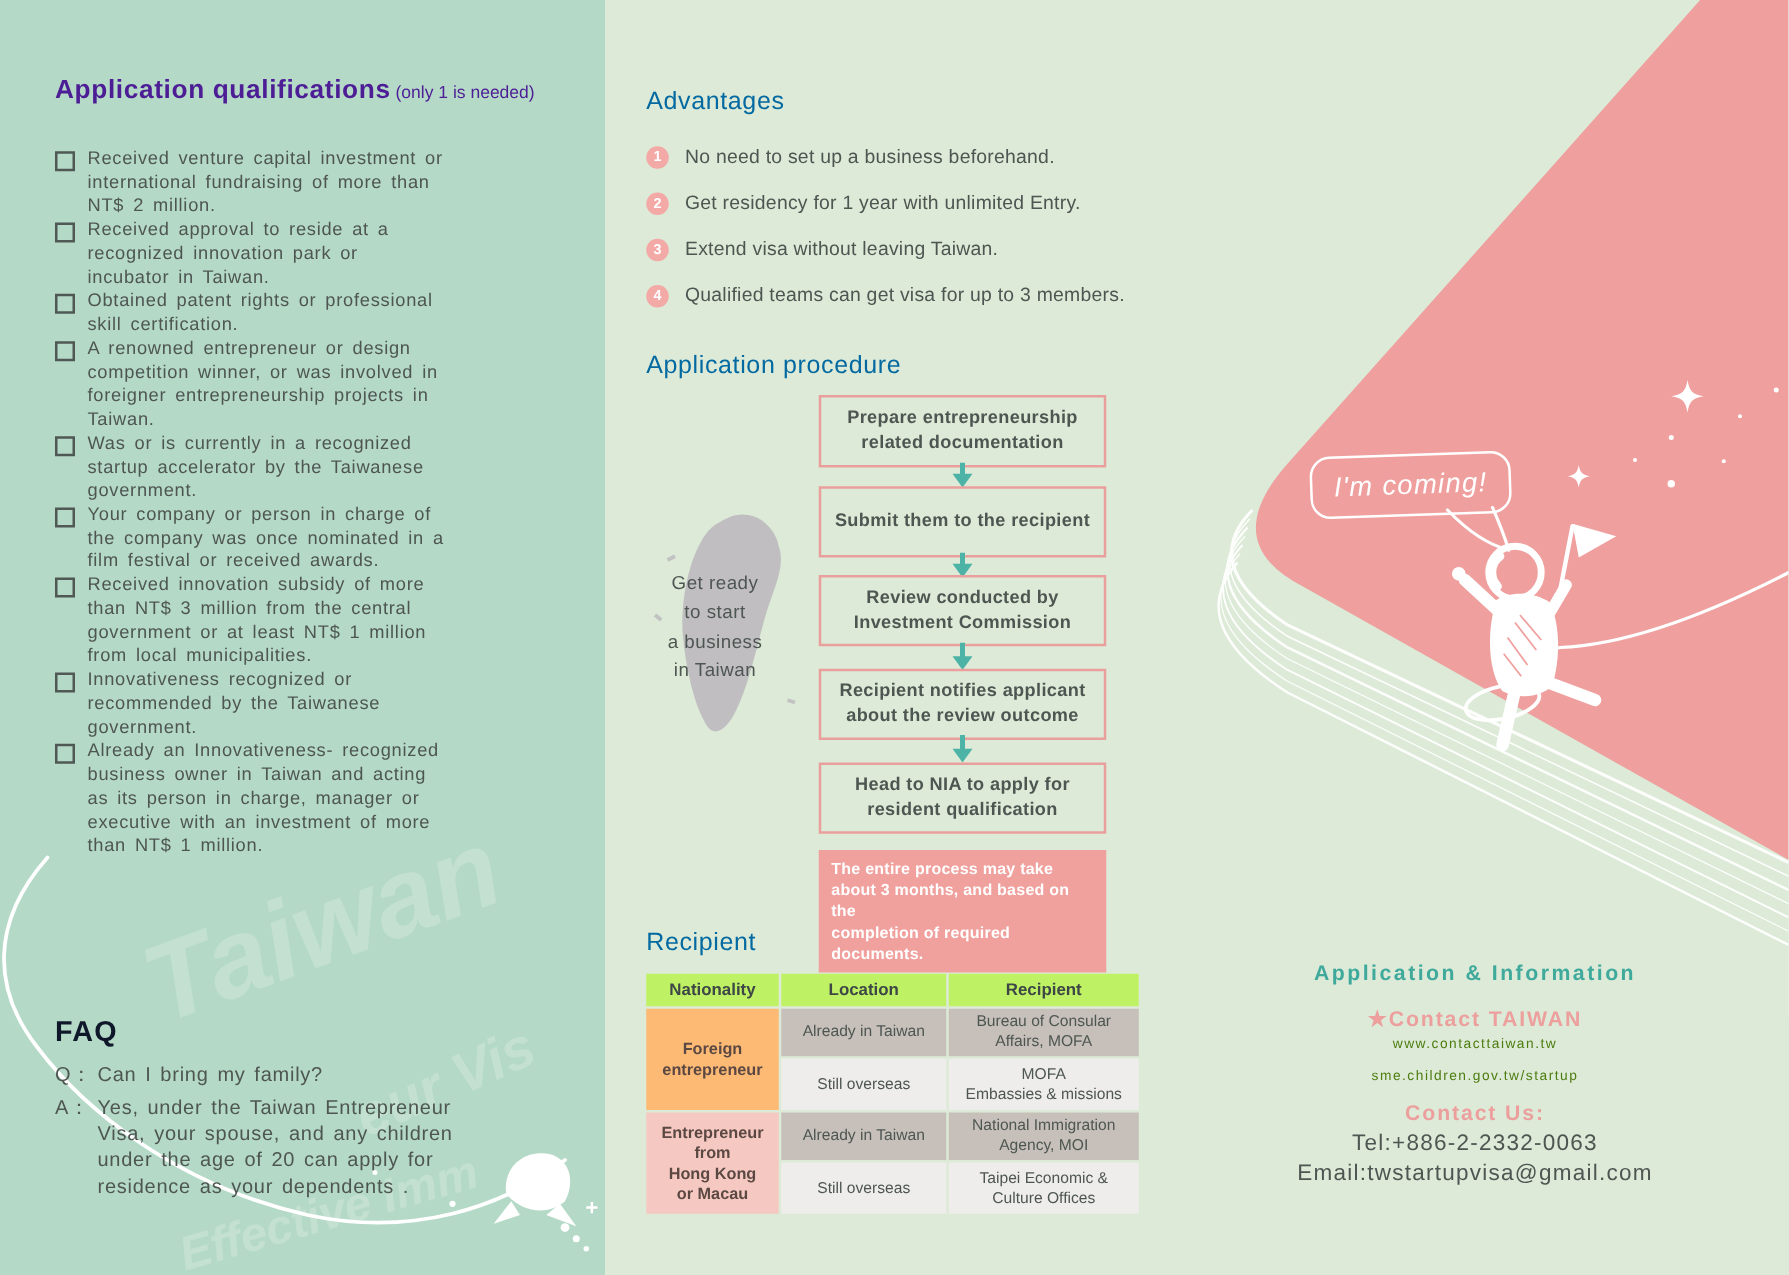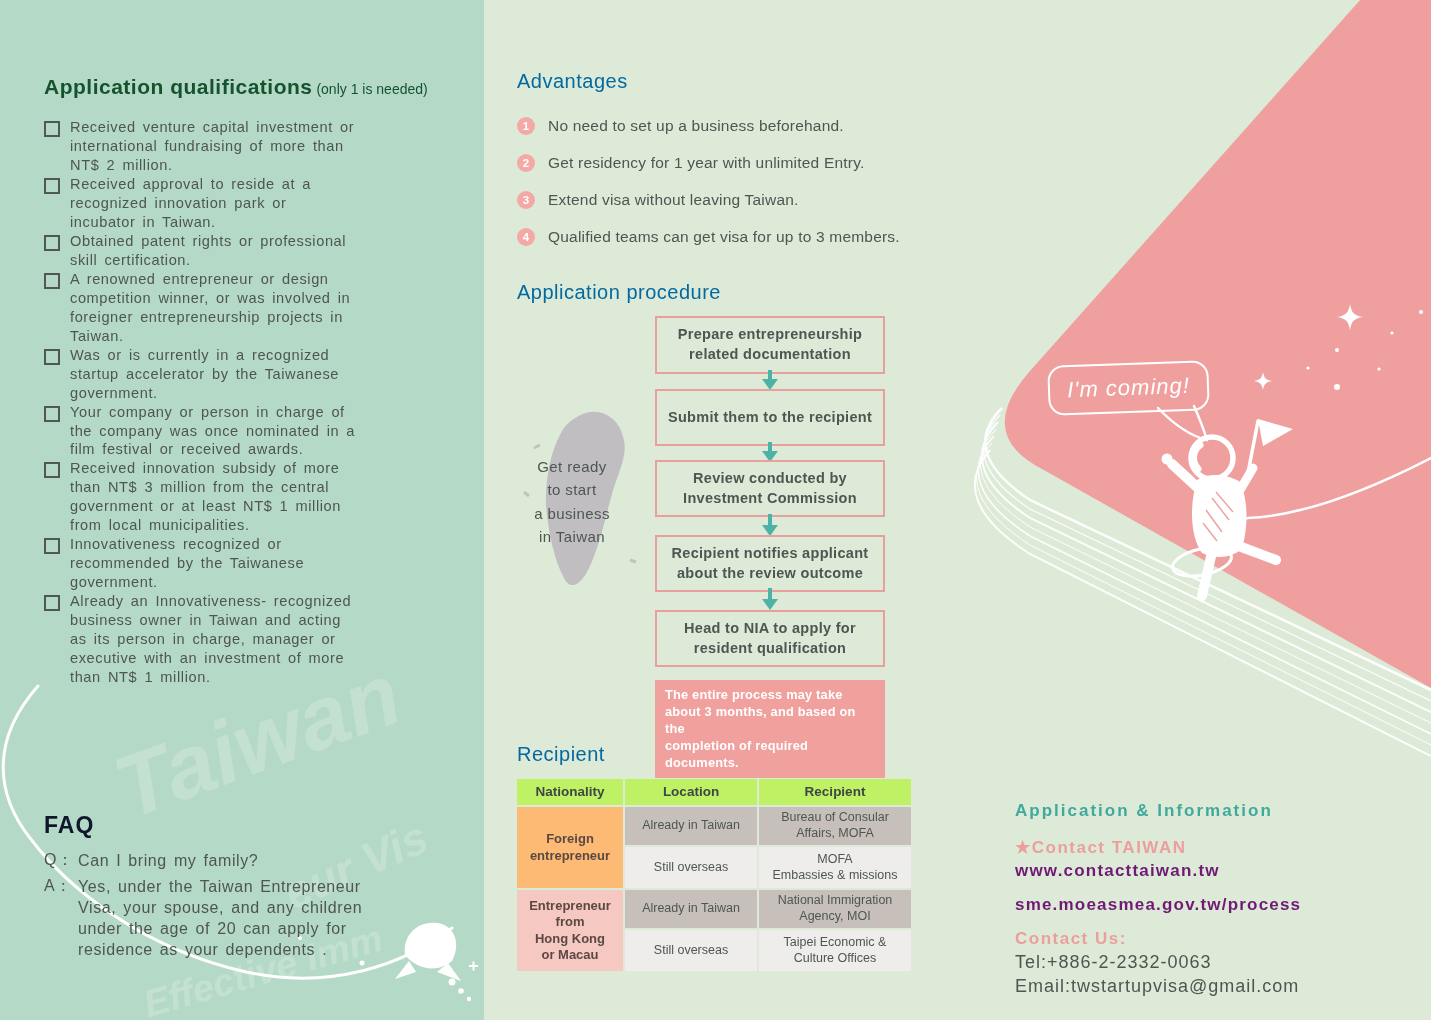--- a/index.html
+++ b/index.html
@@ -1,21 +1,21 @@
 <!DOCTYPE html>
 <html><head>
 <meta charset="utf-8">
 <style>
   html,body{margin:0;padding:0;background:#eee;}
   .page{position:relative;width:1431px;height:1020px;background:#dcead7;overflow:hidden;
         font-family:"Liberation Sans",sans-serif;color:#4e5652;}
   
   .left-panel{position:absolute;left:0;top:0;width:484px;height:1020px;background:#b5d9c7;overflow:hidden;}
   .wm{position:absolute;color:#cfe7d9;opacity:.55;font-style:italic;font-weight:bold;white-space:nowrap;}
-  .lp-head{position:absolute;left:44px;top:75px;color:#14532d;}
+  .lp-head{position:absolute;left:44px;top:60px;color:#4c1d95;}
   .lp-title{font-size:21px;font-weight:bold;letter-spacing:.5px;}
   .lp-note{font-size:14px;font-weight:normal;}
   .qual-list{position:absolute;left:44px;top:118px;width:384px;display:flex;flex-direction:column;}
   .qual-item{display:flex;align-items:flex-start;}
   .chk{flex:0 0 auto;width:12px;height:12px;border:2px solid #4f5854;margin:3px 10px 0 0;}
   .qual-text{font-size:14.6px;line-height:1.3;letter-spacing:.6px;word-spacing:2.5px;white-space:pre-line;}
   .faq-title{position:absolute;left:44px;top:812px;color:#0f172a;font-size:23px;font-weight:bold;letter-spacing:1px;}
   .faq-q{position:absolute;left:44px;top:850px;display:flex;font-size:16px;letter-spacing:.6px;word-spacing:2px;}
   .faq-a{position:absolute;left:44px;top:876px;display:flex;font-size:16px;letter-spacing:.6px;word-spacing:2px;}
   .faq-label{flex:0 0 34px;}
@@ -44,24 +44,24 @@
   .cell-nat1{background:#fdba74;color:#5c4843;font-weight:bold;font-size:13px;}
   .cell-nat2{background:#f5c9c1;color:#5c4843;font-weight:bold;font-size:13px;}
   .cell-dark{background:#c7c0ba;}
   .cell-light{background:#eeedec;}
   .r38{height:38px;} .r41{height:41px;}
   
   .deco{position:absolute;left:0;top:0;width:1431px;height:1020px;pointer-events:none;}
   .bubble{position:absolute;left:1048px;top:363px;width:157px;height:46px;border:2.5px solid #fff;
           border-radius:16px;display:flex;align-items:center;justify-content:center;
           color:#fff;font-size:22px;font-style:italic;letter-spacing:1px;transform:rotate(-2deg);}
-  .contact{position:absolute;left:1015px;top:801px;width:330px;}
+  .contact{position:absolute;left:1015px;top:769px;width:330px;text-align:center;}
   .c-title{color:#3fa99c;font-size:17px;font-weight:bold;letter-spacing:2px;margin-bottom:16px;}
   .c-label{color:#ec9f9d;font-size:17px;font-weight:bold;letter-spacing:1.5px;margin-bottom:3px;}
-  .c-url{color:#701a75;font-size:17px;letter-spacing:1.2px;margin-bottom:14px;font-weight:bold;}
+  .c-url{color:#4d7c0f;font-size:11px;letter-spacing:1.2px;margin-bottom:14px;}
   .c-line{color:#4e5652;font-size:18px;letter-spacing:1px;margin-bottom:3px;}
 </style>
 </head>
 <body>
 
 <div class="page">
 
   <div class="left-panel">
     <span class="wm" style="left:110px;top:690px;font-size:88px;transform:rotate(-20deg);">Taiwan</span>
     <span class="wm" style="left:280px;top:838px;font-size:46px;transform:rotate(-24deg);">eur Vis</span>
@@ -304,19 +304,19 @@
       </g>
     </g>
   </svg>
 
   <div class="bubble">I'm coming!</div>
 
   <div class="contact">
     <div class="c-title">Application &amp; Information</div>
     <div class="c-label">★Contact TAIWAN</div>
     <div class="c-url">www.contacttaiwan.tw</div>
-    <div class="c-url">sme.moeasmea.gov.tw/process</div>
+    <div class="c-url">sme.children.gov.tw/startup</div>
     <div class="c-label">Contact Us:</div>
     <div class="c-line">Tel:+886-2-2332-0063</div>
     <div class="c-line">Email:twstartupvisa@gmail.com</div>
   </div>
 
 </div>
 
 </body></html>

